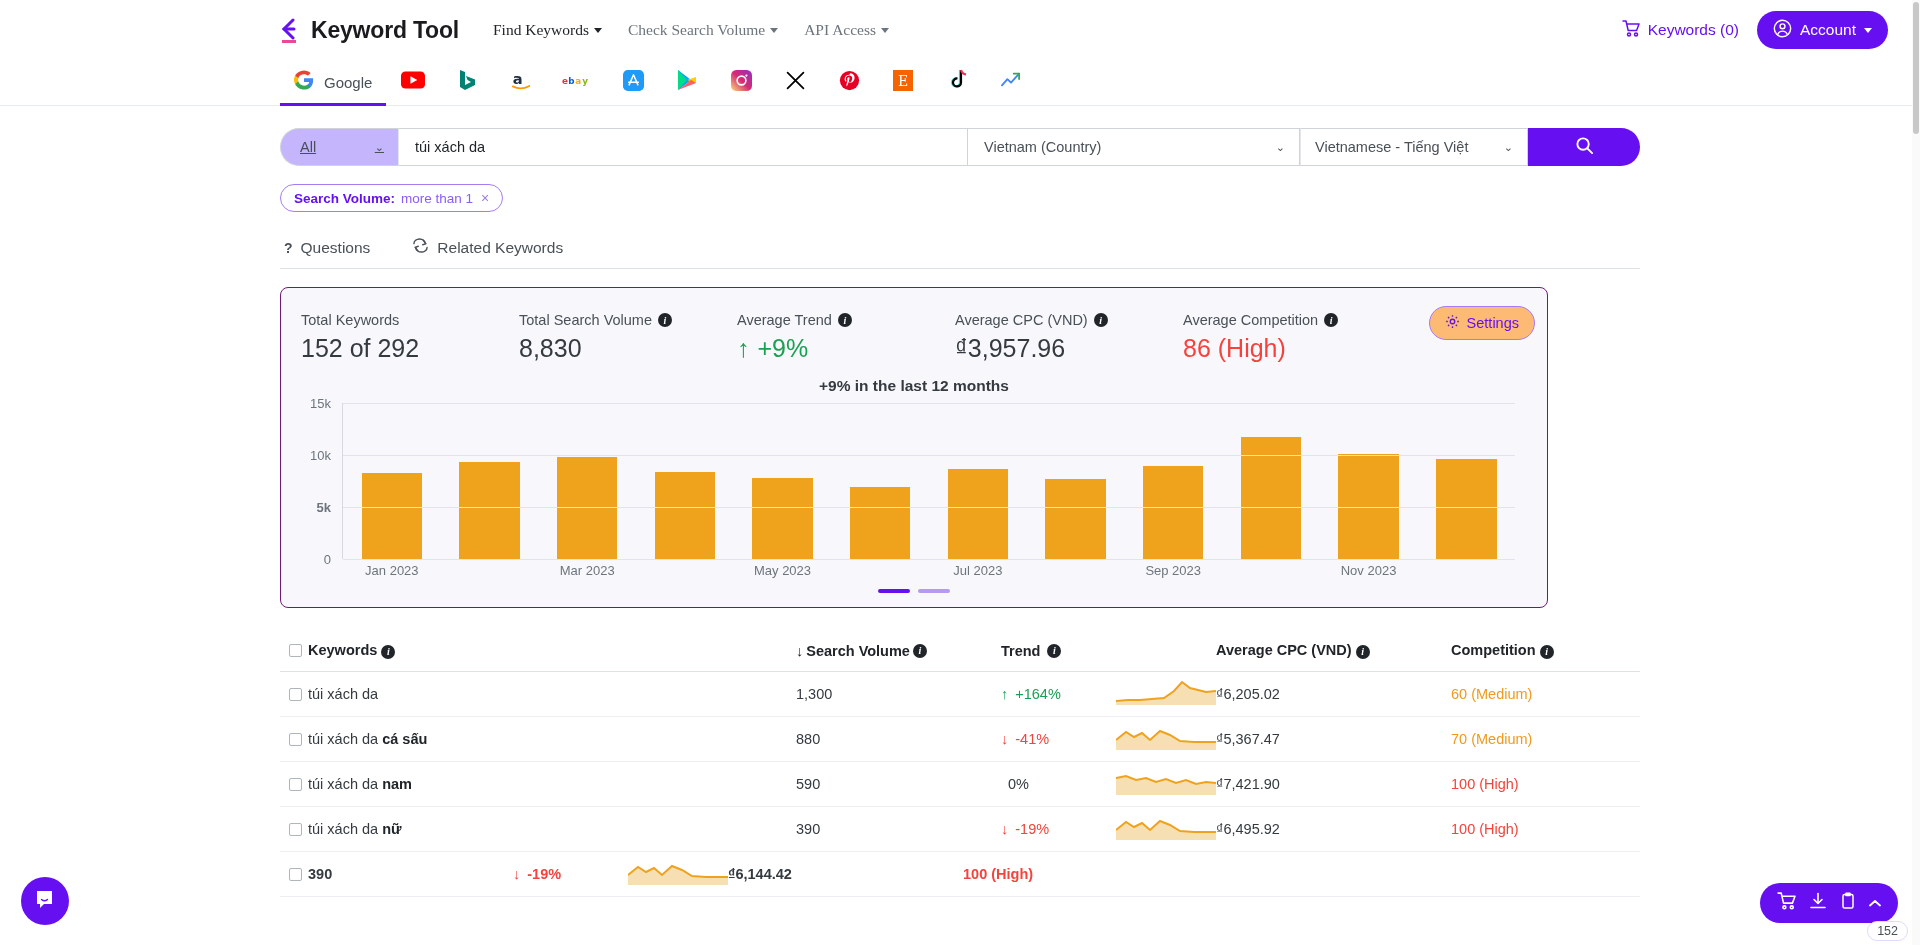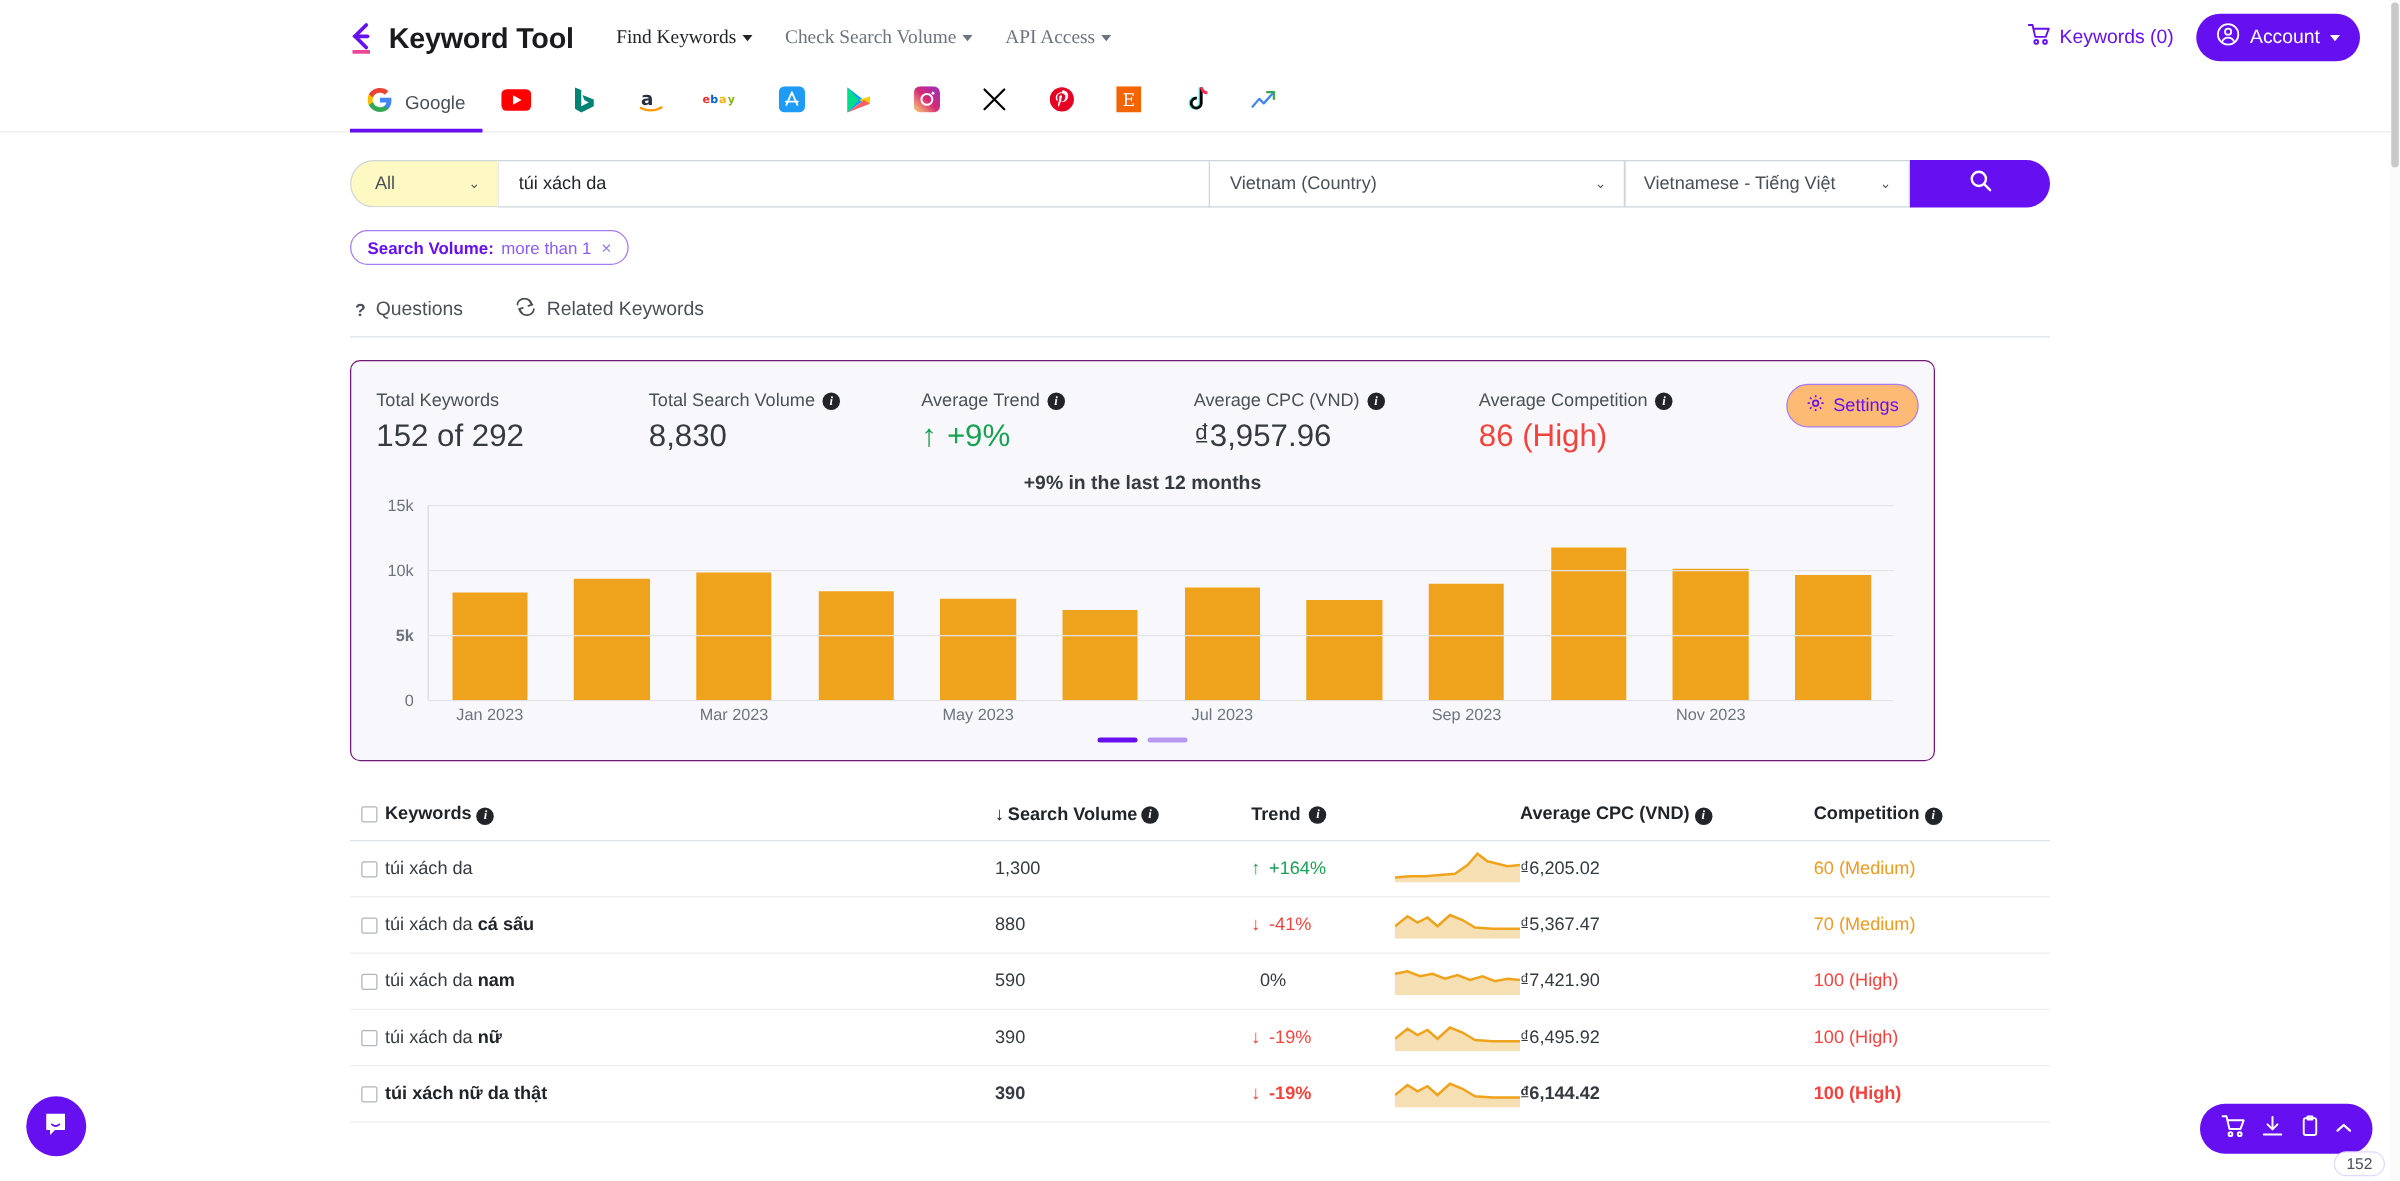--- a/index.html
+++ b/index.html
@@ -50,21 +50,21 @@
   .ptab-label { font-size: 15px; color: #495057; }
   .ptab.active .ptab-label { color: #495057; }
 
   
   .searchwrap { padding: 22px 0 0 280px; }
   .searchrow { display: flex; align-items: stretch; height: 38px; width: 1360px; }
   .sel-all {
     width: 118px; border: 1px solid #ced4da; border-right: none;
     border-radius: 19px 0 0 19px; display: flex; align-items: center;
     justify-content: space-between; padding: 0 14px 0 19px; font-size: 14.5px; color: #495057;
-    background: #fef9c3; cursor: pointer;
+    background: #c4b5fd; cursor: pointer; text-decoration: underline;
   }
   .kw-input {
     flex: 1; border: 1px solid #ced4da; border-left: 1px solid #e3e6ea; background: #fff;
     font-size: 14.5px; color: #212529; padding: 0 16px; outline: none;
     font-family: "Liberation Sans", sans-serif;
   }
   .sel-country {
     width: 332px; border: 1px solid #ced4da; border-left: none; background: #fff;
     display: flex; align-items: center; justify-content: space-between;
     padding: 0 14px 0 16px; font-size: 14.5px; color: #495057; cursor: pointer;
@@ -631,21 +631,20 @@
             <path d="M0 16 L10 8 L18 13 L26 9 L34 16 L44 7 L54 11 L64 17 L78 18 L90 18 L100 18 L100 26 L0 26 Z" fill="#f7dfb4"></path>
             <path d="M0 16 L10 8 L18 13 L26 9 L34 16 L44 7 L54 11 L64 17 L78 18 L90 18 L100 18" fill="none" stroke="#efa31d" stroke-width="2"></path>
           </svg></div>
         <div class="c-cpc">₫6,495.92</div>
         <div class="c-comp high">100 (High)</div>
       </div>
       <div class="trow lastrow">
         <div class="c-check">
           <span class="cb"></span>
         </div>
-        <div class="c-kw"><b>túi xách nữ da thật</b></div>
         <div class="c-vol">390</div>
         <div class="c-trend down">
           <span>↓</span>
           <span>-19%</span>
         </div>
         <div class="c-spark"><svg width="100" height="26" viewBox="0 0 100 26">
             <path d="M0 16 L10 8 L18 13 L26 9 L34 16 L44 7 L54 11 L64 17 L78 18 L90 18 L100 18 L100 26 L0 26 Z" fill="#f7dfb4"></path>
             <path d="M0 16 L10 8 L18 13 L26 9 L34 16 L44 7 L54 11 L64 17 L78 18 L90 18 L100 18" fill="none" stroke="#efa31d" stroke-width="2"></path>
           </svg></div>
         <div class="c-cpc">₫6,144.42</div>

